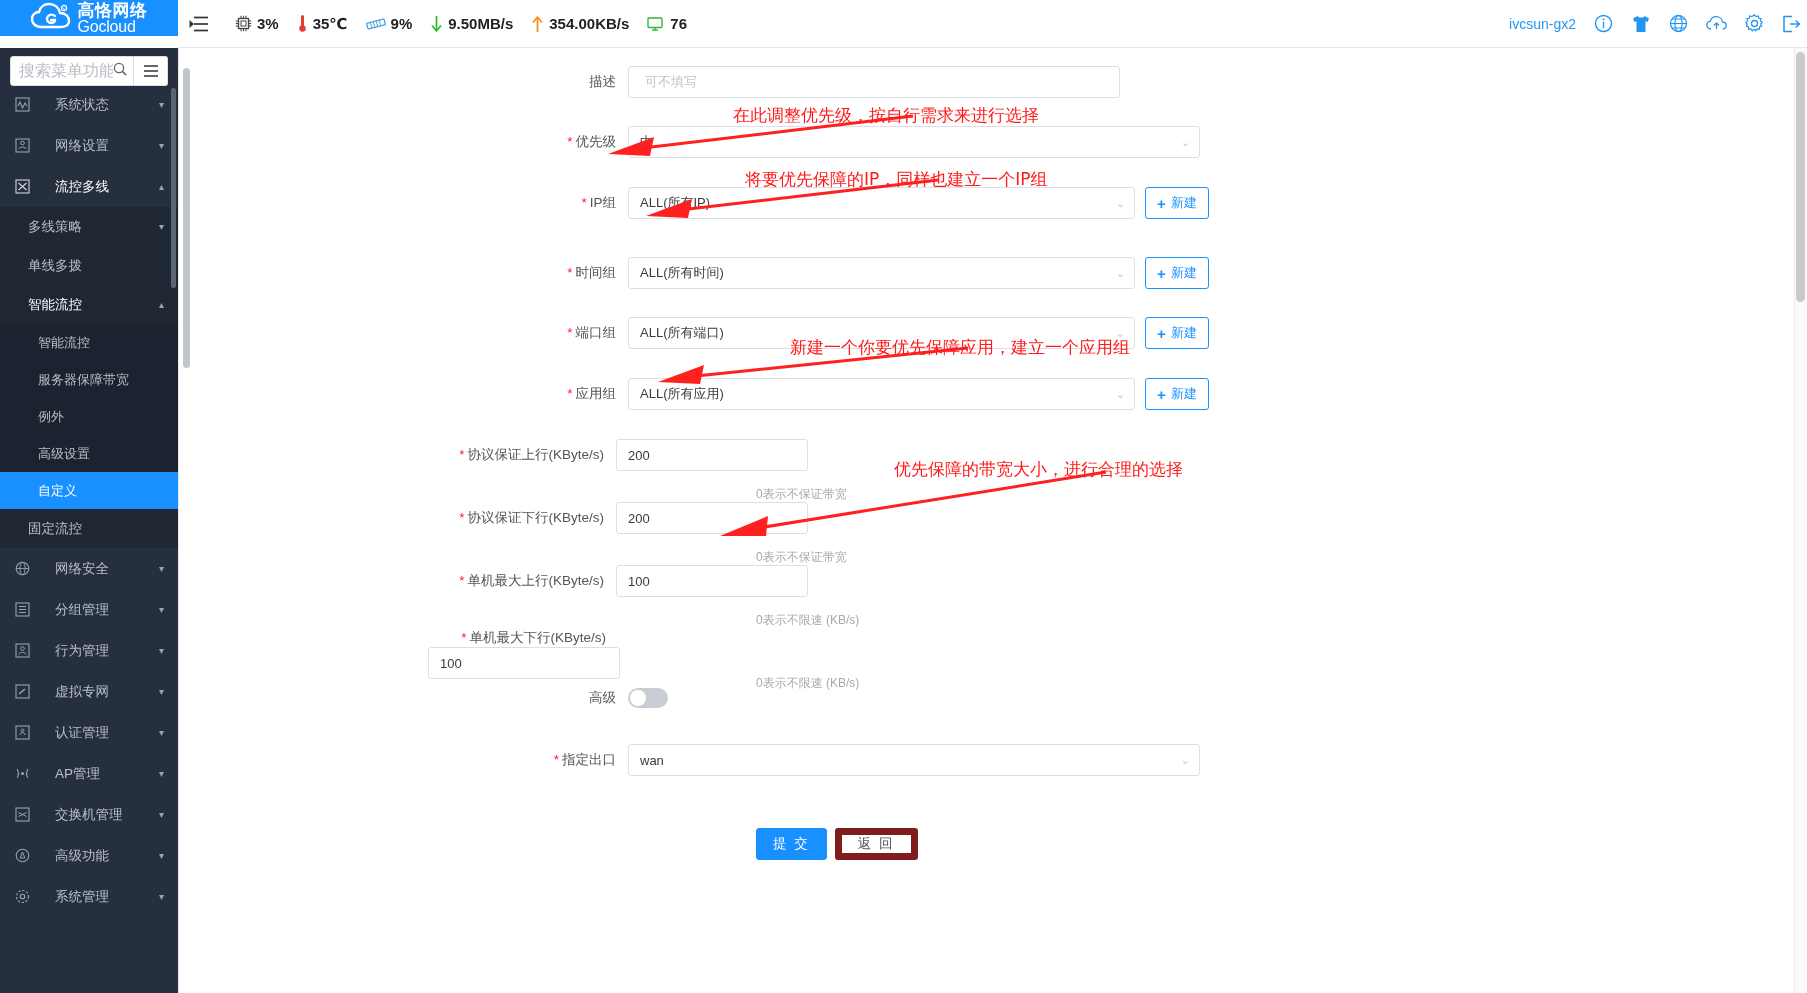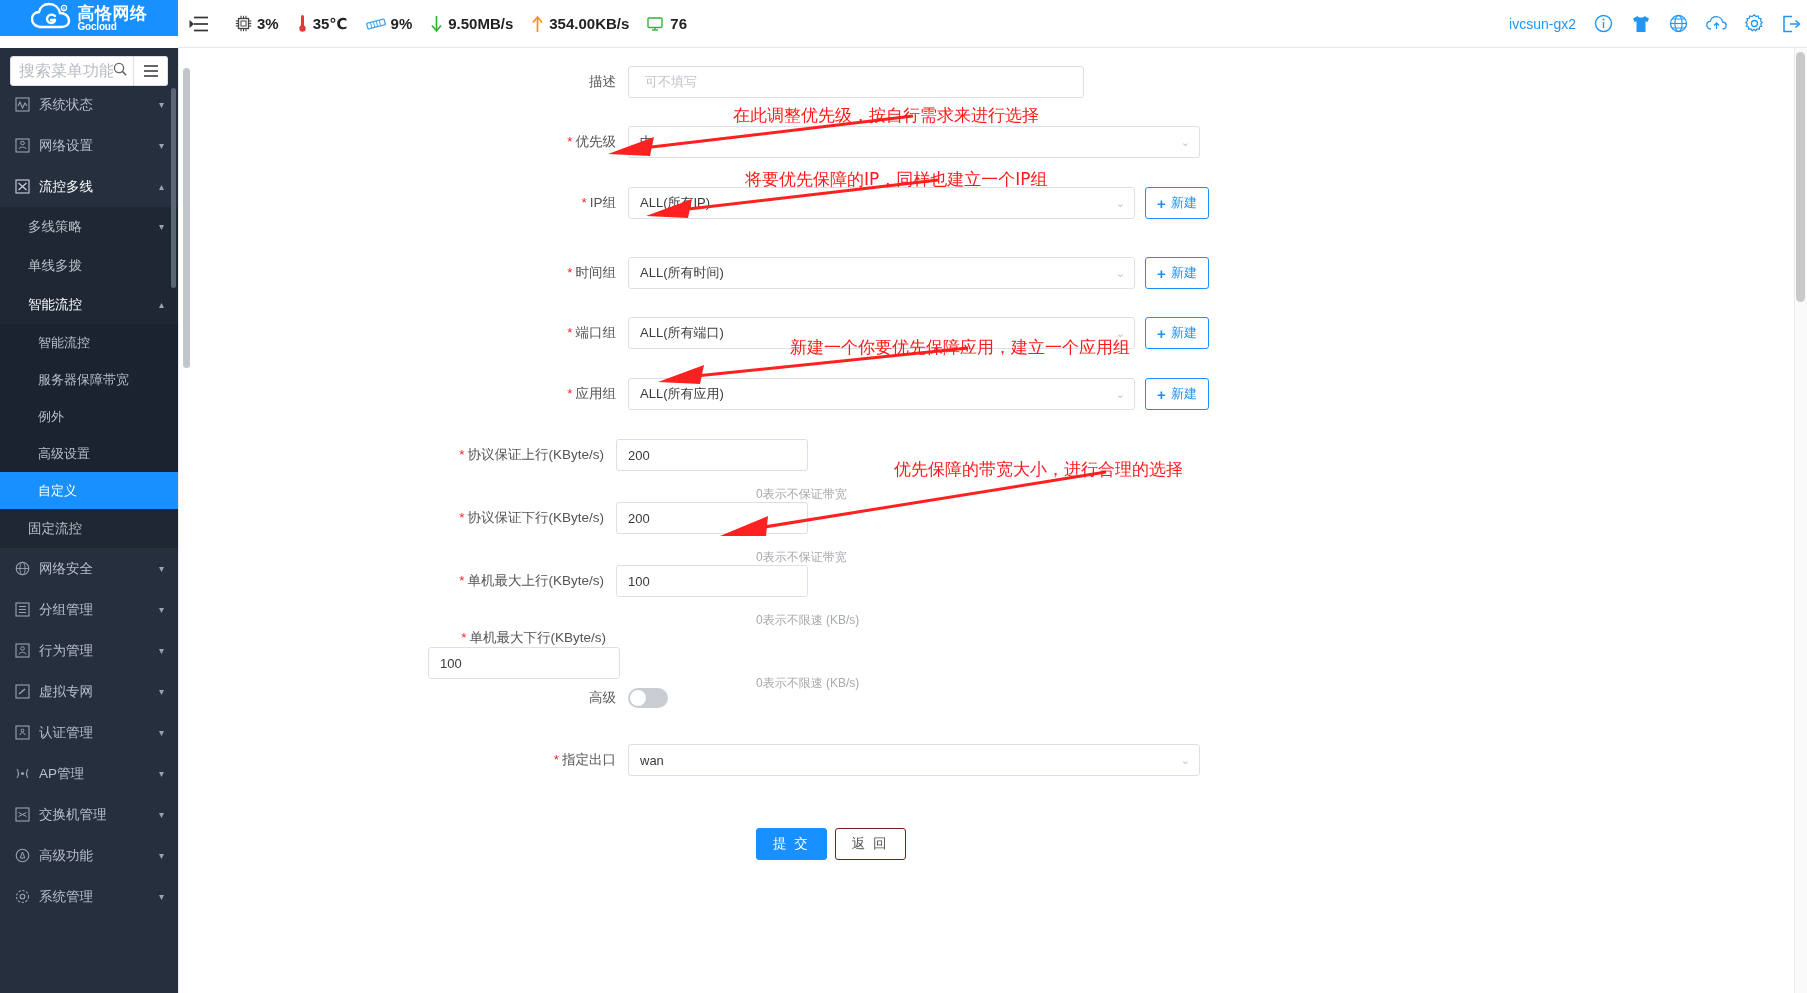--- a/index.html
+++ b/index.html
@@ -13,21 +13,21 @@
 
   
   .logo-block {
     position: absolute; left: 0; top: 0; width: 178px; height: 36px;
     background: #1890ff; display: flex; align-items: center;
     justify-content: center; gap: 7px;
   }
   .logo-mark { width: 40px; height: 32px; position: relative; flex: none; }
   .logo-text { display: flex; flex-direction: column; line-height: 1.0; }
   .logo-cn { color: #fff; font-size: 17px; font-weight: bold; letter-spacing: .5px; }
-  .logo-en { color: #fff; font-size: 10px; font-weight: bold; letter-spacing: -.2px; }
+  .logo-en { color: #fff; font-size: 16px; font-weight: normal; letter-spacing: -.2px; }
 
   
   .topbar {
     position: absolute; left: 178px; top: 0; right: 0; height: 48px;
     background: #fff; border-bottom: 1px solid #e8e8e8;
     display: flex; align-items: center;
   }
   .collapse-btn {
     width: 42px; height: 48px; display: flex; align-items: center;
     justify-content: center; color: #333; cursor: pointer;
@@ -64,21 +64,21 @@
   }
   .search-box input::placeholder { color: #b8bcc3; }
   .search-btn {
     width: 34px; background: #fff; border: 1px solid #dcdfe6; border-left: 0;
     border-radius: 0 3px 3px 0; display: flex; align-items: center;
     justify-content: center; cursor: pointer;
   }
   .menu { list-style: none; }
   .menu-item {
     display: flex; align-items: center; height: 41px; padding: 0 14px;
-    color: #b9bfc9; font-size: 13.5px; cursor: pointer; gap: 9px;
+    color: #b9bfc9; font-size: 13.5px; cursor: pointer; gap: 25px;
   }
   .menu-item .mi-icon { width: 16px; display: flex; justify-content: center; flex: none; }
   .menu-item .mi-label { flex: 1; white-space: nowrap; }
   .menu-item .mi-arrow { color: #9aa2ae; font-size: 10px; }
   .menu-item.open { color: #ffffff; }
   .submenu { list-style: none; background: #1f2733; }
   .submenu .menu-item { padding-left: 28px; font-size: 13.5px; height: 39px; }
   .submenu2 { list-style: none; background: #1b2330; }
   .submenu2 .menu-item { padding-left: 38px; height: 37px; font-size: 13px; }
   .menu-item.active { background: #1890ff; color: #fff; }
@@ -138,21 +138,21 @@
     border-radius: 50%; background: #fff;
   }
 
   
   .btn {
     height: 32px; padding: 0 16px; border-radius: 3px; font-size: 13.5px;
     display: inline-flex; align-items: center; justify-content: center;
     cursor: pointer; letter-spacing: 2px;
   }
   .btn-primary { background: #1890ff; color: #fff; border: 1px solid #1890ff; }
-  .btn-default { background: #fff; color: #555; border: 1px solid #7f1d1d; }
+  .btn-default { background: #fff; color: #555; border: 7px solid #7f1d1d; }
 
   
   .anno {
     position: absolute; color: #ff1a1a; font-size: 17px;
     white-space: nowrap; font-family: "DejaVu Sans", sans-serif;
   }
   .arrow-svg { position: absolute; pointer-events: none; }
 
   
   .v-scroll-track {
@@ -531,21 +531,21 @@
 
   <div class="content">
     <div class="content-leftline"></div>
     <div class="inner-scroll-thumb"></div>
 
     <div class="content-inner">
 
       <div class="form-row" style="left:262px; top:18px;">
         <div class="f-label">描述</div>
         <div class="f-control">
-          <div class="f-input placeholder" style="width:456px;padding-left:16px;">可不填写</div>
+          <div class="f-input placeholder" style="width:492px;padding-left:16px;">可不填写</div>
         </div>
       </div>
 
       <div class="form-row" style="left:262px; top:78px;">
         <div class="f-label">
           <span class="req">*</span><span>优先级</span>
         </div>
         <div class="f-control">
           <div class="f-select" style="width:572px;">
             <span>中</span>

